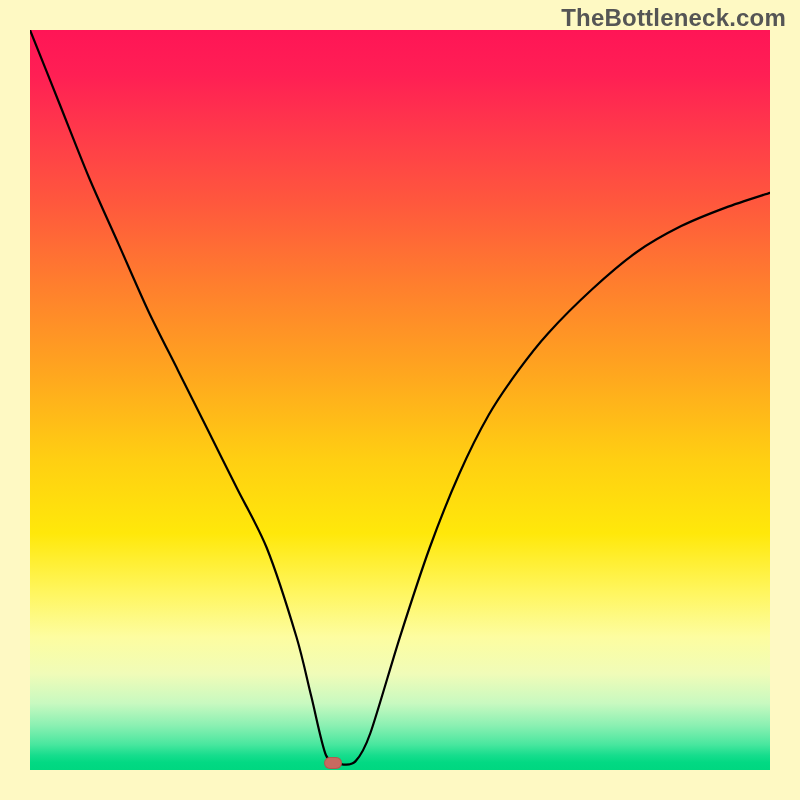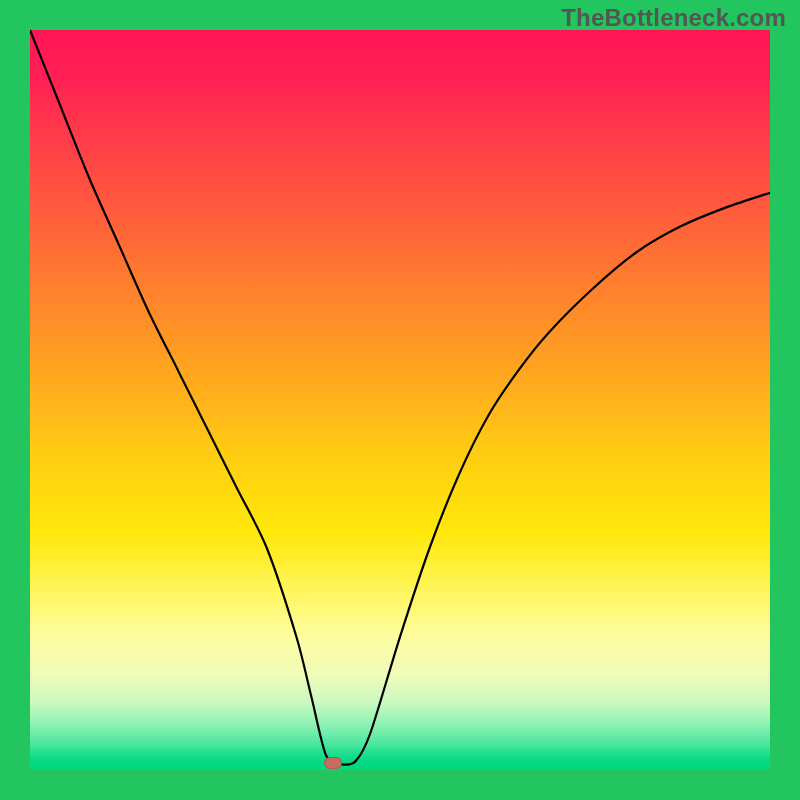--- a/index.html
+++ b/index.html
@@ -8,21 +8,21 @@
     width: 800px;
     height: 800px;
     overflow: hidden;
     background: #000;
     font-family: Arial, Helvetica, sans-serif;
   }
   .frame {
     position: relative;
     width: 800px;
     height: 800px;
-    background: #22c55e;
+    background: #fef9c3;
   }
   .watermark {
     position: absolute;
     top: 4px;
     right: 14px;
     color: #555;
     font-size: 24px;
     font-weight: 600;
     letter-spacing: 0.2px;
     z-index: 5;

